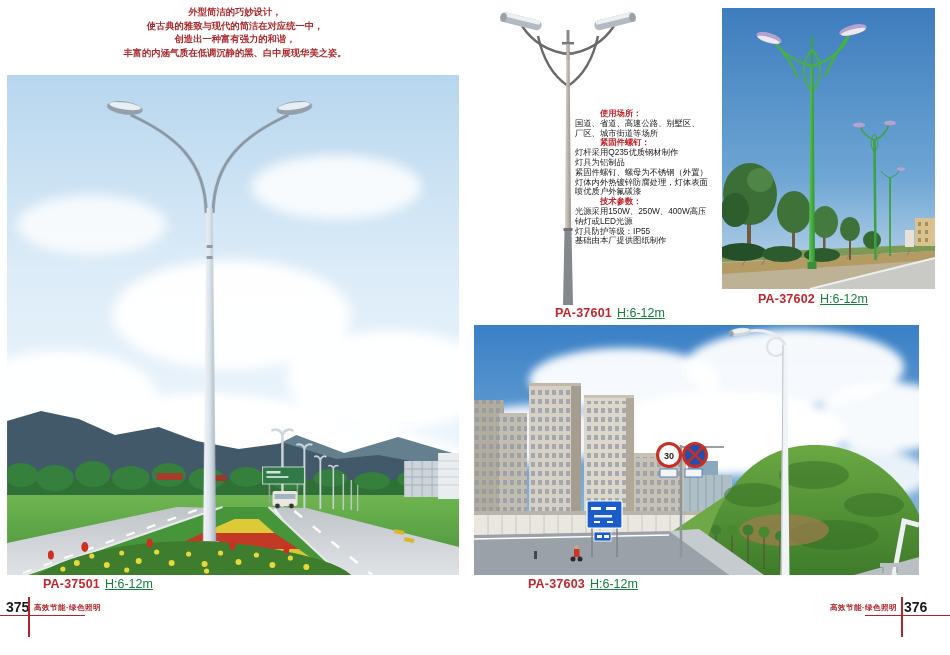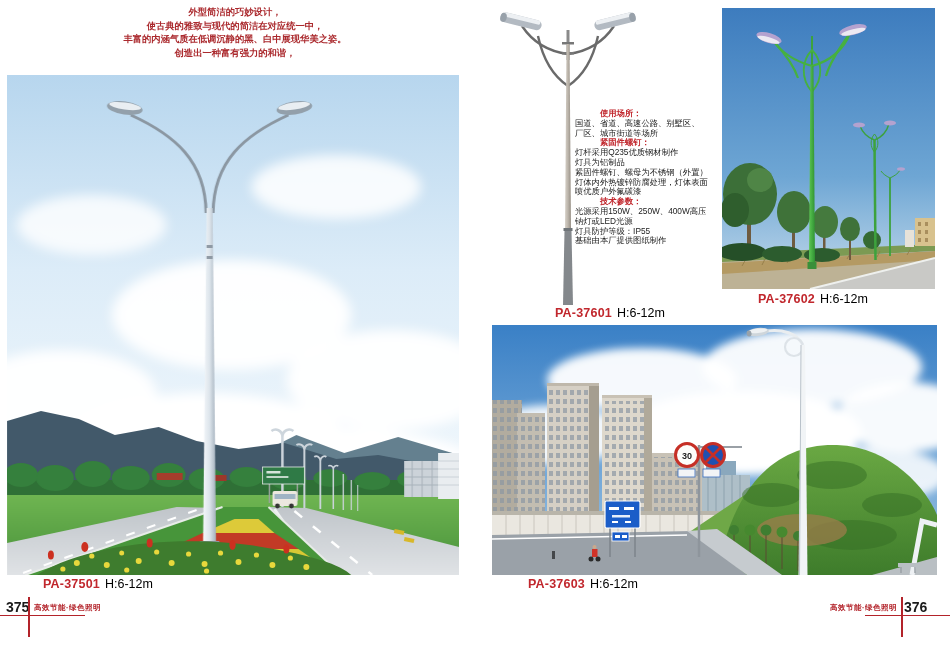--- a/index.html
+++ b/index.html
@@ -4,40 +4,40 @@
 <style>
   html,body{margin:0;padding:0;background:#ffffff;}
   .page{position:relative;width:950px;height:637px;background:#ffffff;overflow:hidden;
         font-family:"Liberation Sans","DejaVu Sans",sans-serif;}
   .intro{position:absolute;left:105px;top:6px;width:260px;text-align:center;
          color:#ab2a2e;font-size:9.3px;line-height:13.5px;font-weight:bold;}
   .photo{position:absolute;display:block;margin:0;padding:0;}
   .photo svg{display:block;}
   .plabel{position:absolute;font-size:12.5px;white-space:nowrap;}
   .plabel .code{color:#c1272d;font-weight:bold;letter-spacing:.2px;margin-left:36px;}
-  .plabel .h{color:#000000;margin-left:5px;}
+  .plabel .h{color:#15803d;margin-left:5px;text-decoration:underline;}
   .specs{position:absolute;left:575px;top:109px;width:134px;font-size:8.3px;
          line-height:9.8px;color:#222;white-space:nowrap;}
   .specs .sh{color:#c1272d;font-weight:bold;margin-left:25px;}
   .footer-num{position:absolute;top:599px;font-size:14px;font-weight:bold;color:#1a1a1a;}
   .footer-slogan{position:absolute;top:603px;font-size:7.5px;font-weight:bold;
                  color:#b3232a;letter-spacing:.5px;white-space:nowrap;}
   .vline{position:absolute;width:1.5px;background:#b3232a;}
   .hline{position:absolute;height:1.2px;background:#b3232a;}
 </style>
 </head>
 <body>
 
 <div class="page">
 
   <div class="intro">
     <div>外型简洁的巧妙设计，</div>
     <div>使古典的雅致与现代的简洁在对应统一中，</div>
+    <div>创造出一种富有强力的和谐，</div>
     <div>丰富的内涵气质在低调沉静的黑、白中展现华美之姿。</div>
-    <div>创造出一种富有强力的和谐，</div>
   </div>
 
   <figure class="photo" style="left:7px;top:75px;width:452px;height:500px;">
     <svg viewBox="0 0 453 500" width="452" height="500" preserveAspectRatio="none">
       <defs>
         <linearGradient id="Lsky" x1="0" y1="0" x2="0" y2="1">
           <stop offset="0" stop-color="#b7d6ee"></stop>
             <stop offset="0.45" stop-color="#dcecf8"></stop>
             <stop offset="1" stop-color="#f3f9fd"></stop>
         </linearGradient>
@@ -330,21 +330,21 @@
         <path d="M168,170 C172,168 176,166 178,162" stroke-width="1"></path>
         <path d="M168,170 C164,168 161,166 159,163" stroke-width="1"></path>
         <ellipse cx="179" cy="161" rx="4" ry="1.8" fill="#b4a2cf" stroke="none"></ellipse>
       </g>
     </svg>
   </figure>
   <div class="plabel" style="left:722px;top:292px;">
     <span class="code">PA-37602</span><span class="h">H:6-12m</span>
   </div>
 
-  <figure class="photo" style="left:492px;top:325px;width:445px;height:250px;">
+  <figure class="photo" style="left:474px;top:325px;width:445px;height:250px;">
     <svg viewBox="0 0 445 250" width="445" height="250" preserveAspectRatio="none">
       <defs>
         <linearGradient id="Bsky" x1="0" y1="0" x2="0" y2="1">
           <stop offset="0" stop-color="#3a80c6"></stop>
             <stop offset="1" stop-color="#9cc4e4"></stop>
         </linearGradient>
         <linearGradient id="Bhill" x1="0" y1="0" x2="0" y2="1">
           <stop offset="0" stop-color="#6aa843"></stop>
             <stop offset="1" stop-color="#3e7c2b"></stop>
         </linearGradient>

